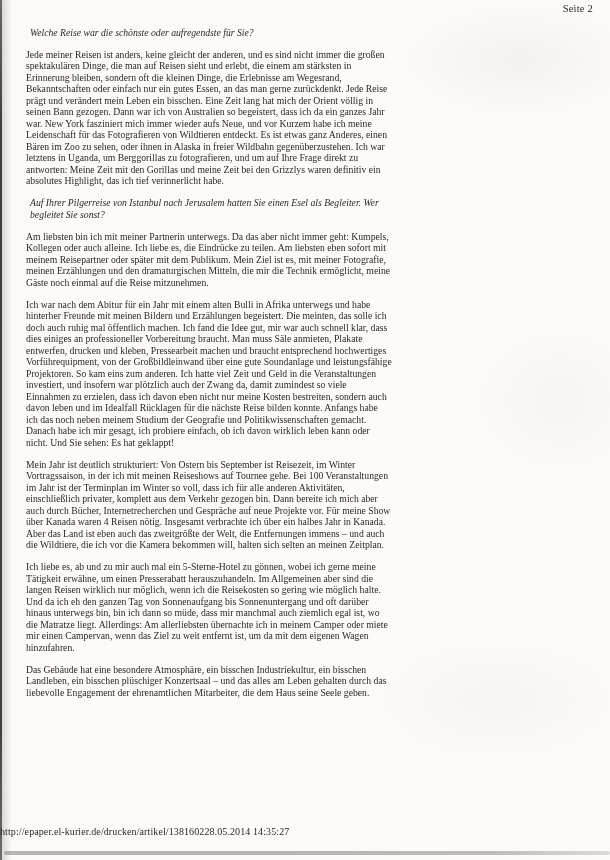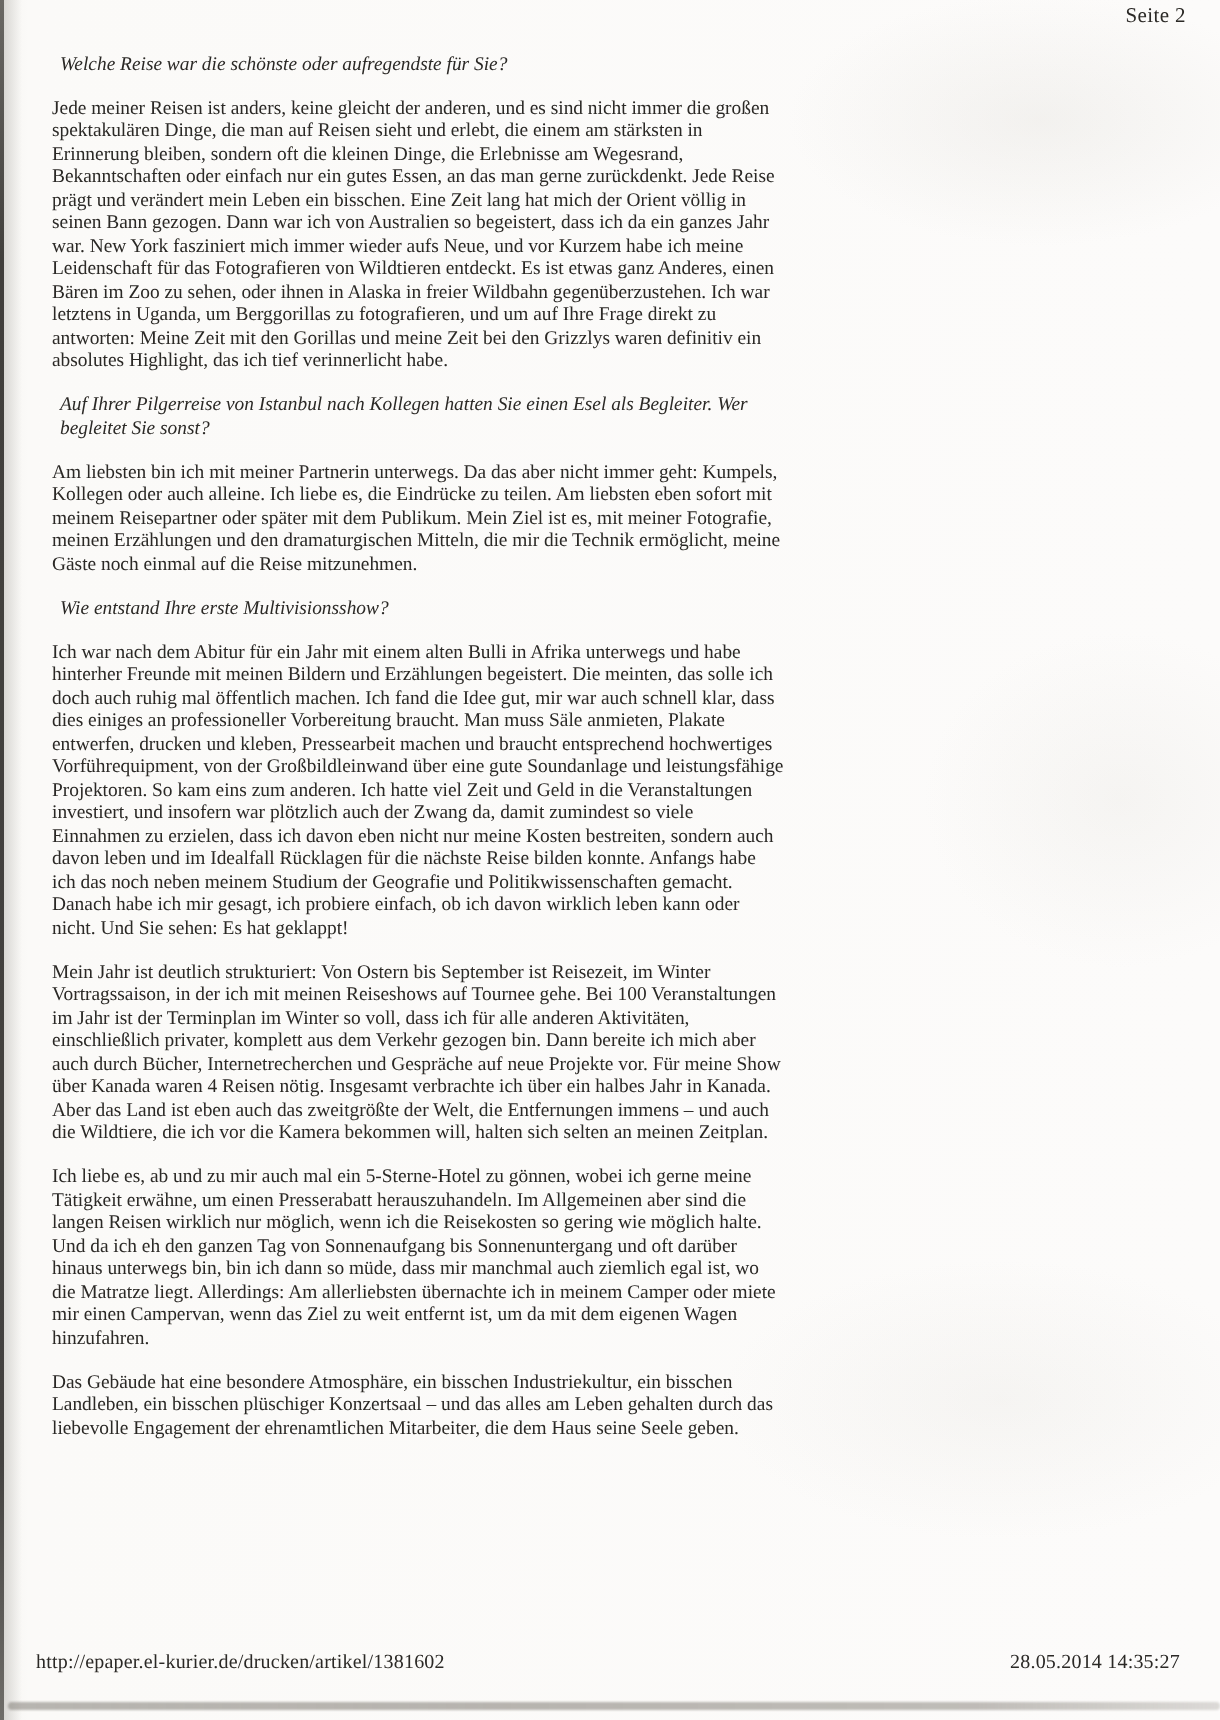--- a/index.html
+++ b/index.html
@@ -60,45 +60,44 @@
     margin: 10.5px 0;
   }
   .article-body p.question {
     font-style: italic;
     padding-left: 4px;
     font-family: Liberation Serif, serif;
   }
   .footer {
     position: absolute;
     top: 826px;
-    left: 18px;
+    left: 0;
     right: 20px;
     display: flex;
-    justify-content: space-between;
+    justify-content: flex-start;
     align-items: baseline;
     font-size: 10px;
     letter-spacing: 0.1px;
   }
 </style>
 </head>
 <body>
 
 <div class="page">
   <div class="scan-edge-left"></div>
   <div class="scan-edge-left-soft"></div>
   <div class="scan-edge-bottom"></div>
 
   <div class="page-number">Seite 2</div>
 
   <div class="article-body">
       <p class="question">Welche Reise war die schönste oder aufregendste für Sie?</p>
       <p class="answer">Jede meiner Reisen ist anders, keine gleicht der anderen, und es sind nicht immer die großen spektakulären Dinge, die man auf Reisen sieht und erlebt, die einem am stärksten in Erinnerung bleiben, sondern oft die kleinen Dinge, die Erlebnisse am Wegesrand, Bekanntschaften oder einfach nur ein gutes Essen, an das man gerne zurückdenkt. Jede Reise prägt und verändert mein Leben ein bisschen. Eine Zeit lang hat mich der Orient völlig in seinen Bann gezogen. Dann war ich von Australien so begeistert, dass ich da ein ganzes Jahr war. New York fasziniert mich immer wieder aufs Neue, und vor Kurzem habe ich meine Leidenschaft für das Fotografieren von Wildtieren entdeckt. Es ist etwas ganz Anderes, einen Bären im Zoo zu sehen, oder ihnen in Alaska in freier Wildbahn gegenüberzustehen. Ich war letztens in Uganda, um Berggorillas zu fotografieren, und um auf Ihre Frage direkt zu antworten: Meine Zeit mit den Gorillas und meine Zeit bei den Grizzlys waren definitiv ein absolutes Highlight, das ich tief verinnerlicht habe.</p>
-      <p class="question">Auf Ihrer Pilgerreise von Istanbul nach Kollegen hatten Sie einen Esel als Begleiter. Wer begleitet Sie sonst?</p>
+      <p class="question">Auf Ihrer Pilgerreise von Istanbul nach Jerusalem hatten Sie einen Esel als Begleiter. Wer begleitet Sie sonst?</p>
       <p class="answer">Am liebsten bin ich mit meiner Partnerin unterwegs. Da das aber nicht immer geht: Kumpels, Kollegen oder auch alleine. Ich liebe es, die Eindrücke zu teilen. Am liebsten eben sofort mit meinem Reisepartner oder später mit dem Publikum. Mein Ziel ist es, mit meiner Fotografie, meinen Erzählungen und den dramaturgischen Mitteln, die mir die Technik ermöglicht, meine Gäste noch einmal auf die Reise mitzunehmen.</p>
-      <p class="question">Wie entstand Ihre erste Multivisionsshow?</p>
       <p class="answer">Ich war nach dem Abitur für ein Jahr mit einem alten Bulli in Afrika unterwegs und habe hinterher Freunde mit meinen Bildern und Erzählungen begeistert. Die meinten, das solle ich doch auch ruhig mal öffentlich machen. Ich fand die Idee gut, mir war auch schnell klar, dass dies einiges an professioneller Vorbereitung braucht. Man muss Säle anmieten, Plakate entwerfen, drucken und kleben, Pressearbeit machen und braucht entsprechend hochwertiges Vorführequipment, von der Großbildleinwand über eine gute Soundanlage und leistungsfähige Projektoren. So kam eins zum anderen. Ich hatte viel Zeit und Geld in die Veranstaltungen investiert, und insofern war plötzlich auch der Zwang da, damit zumindest so viele Einnahmen zu erzielen, dass ich davon eben nicht nur meine Kosten bestreiten, sondern auch davon leben und im Idealfall Rücklagen für die nächste Reise bilden konnte. Anfangs habe ich das noch neben meinem Studium der Geografie und Politikwissenschaften gemacht. Danach habe ich mir gesagt, ich probiere einfach, ob ich davon wirklich leben kann oder nicht. Und Sie sehen: Es hat geklappt!</p>
       <p class="answer">Mein Jahr ist deutlich strukturiert: Von Ostern bis September ist Reisezeit, im Winter Vortragssaison, in der ich mit meinen Reiseshows auf Tournee gehe. Bei 100 Veranstaltungen im Jahr ist der Terminplan im Winter so voll, dass ich für alle anderen Aktivitäten, einschließlich privater, komplett aus dem Verkehr gezogen bin. Dann bereite ich mich aber auch durch Bücher, Internetrecherchen und Gespräche auf neue Projekte vor. Für meine Show über Kanada waren 4 Reisen nötig. Insgesamt verbrachte ich über ein halbes Jahr in Kanada. Aber das Land ist eben auch das zweitgrößte der Welt, die Entfernungen immens – und auch die Wildtiere, die ich vor die Kamera bekommen will, halten sich selten an meinen Zeitplan.</p>
       <p class="answer">Ich liebe es, ab und zu mir auch mal ein 5-Sterne-Hotel zu gönnen, wobei ich gerne meine Tätigkeit erwähne, um einen Presserabatt herauszuhandeln. Im Allgemeinen aber sind die langen Reisen wirklich nur möglich, wenn ich die Reisekosten so gering wie möglich halte. Und da ich eh den ganzen Tag von Sonnenaufgang bis Sonnenuntergang und oft darüber hinaus unterwegs bin, bin ich dann so müde, dass mir manchmal auch ziemlich egal ist, wo die Matratze liegt. Allerdings: Am allerliebsten übernachte ich in meinem Camper oder miete mir einen Campervan, wenn das Ziel zu weit entfernt ist, um da mit dem eigenen Wagen hinzufahren.</p>
       <p class="answer">Das Gebäude hat eine besondere Atmosphäre, ein bisschen Industriekultur, ein bisschen Landleben, ein bisschen plüschiger Konzertsaal – und das alles am Leben gehalten durch das liebevolle Engagement der ehrenamtlichen Mitarbeiter, die dem Haus seine Seele geben.</p>
     </div>
 
   <div class="footer">
     <span>http://epaper.el-kurier.de/drucken/artikel/1381602</span>
     <span>28.05.2014 14:35:27</span>
   </div>

